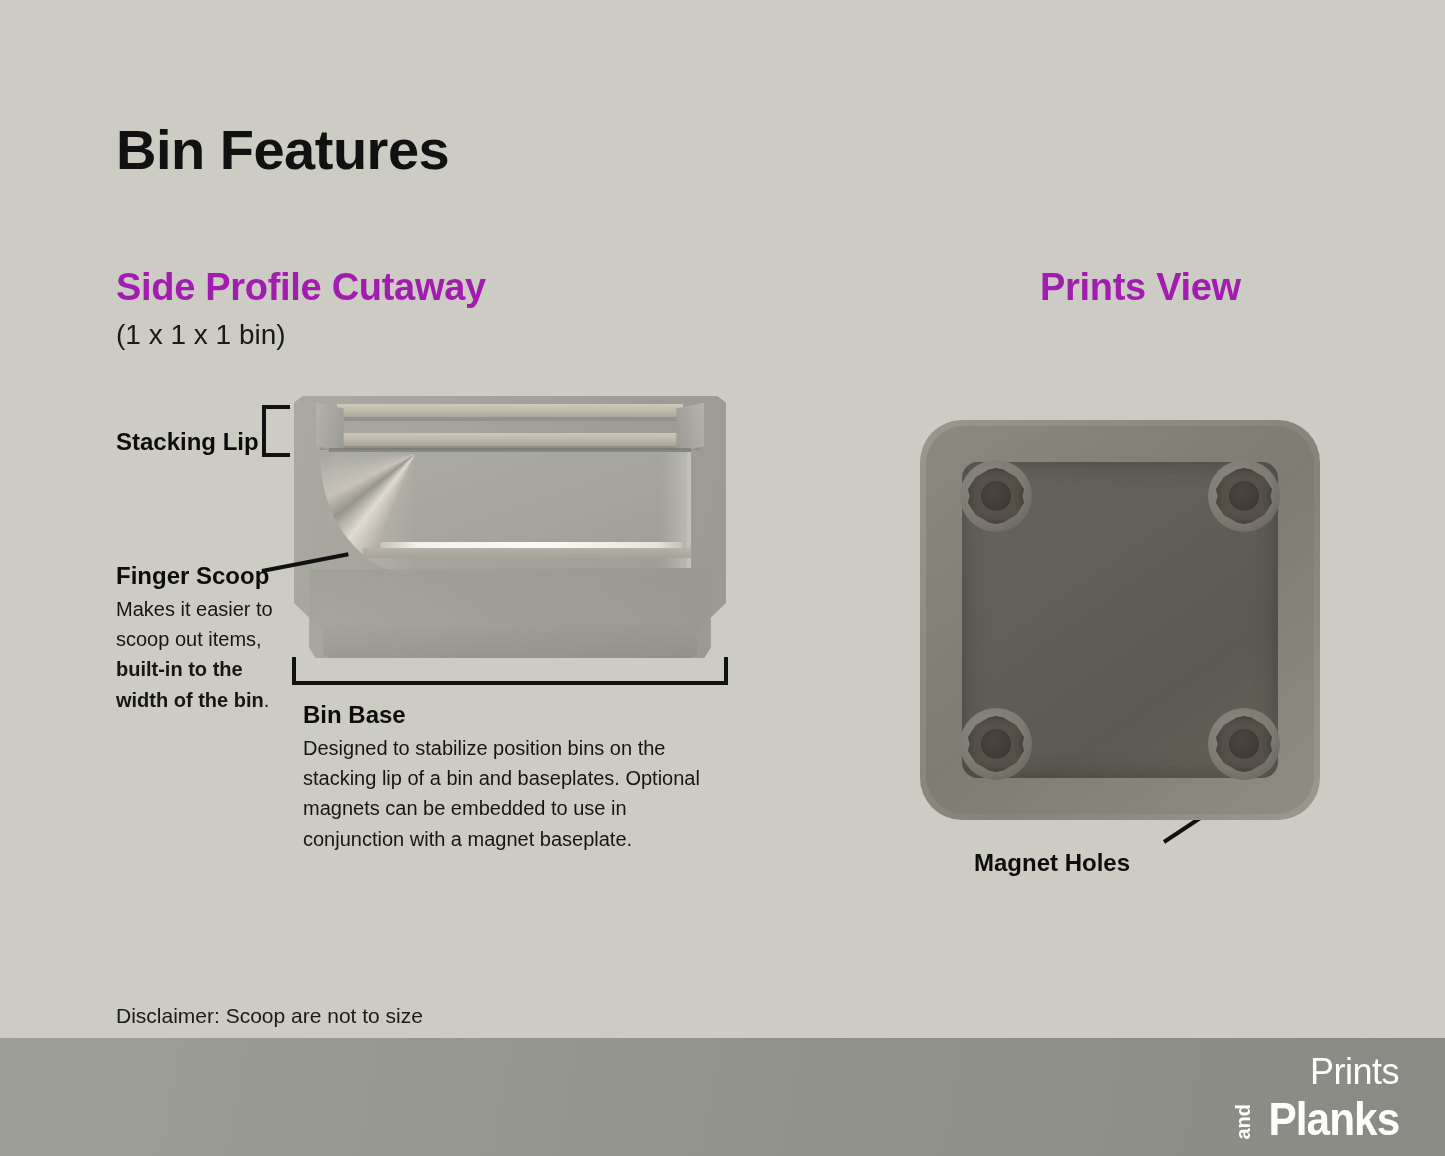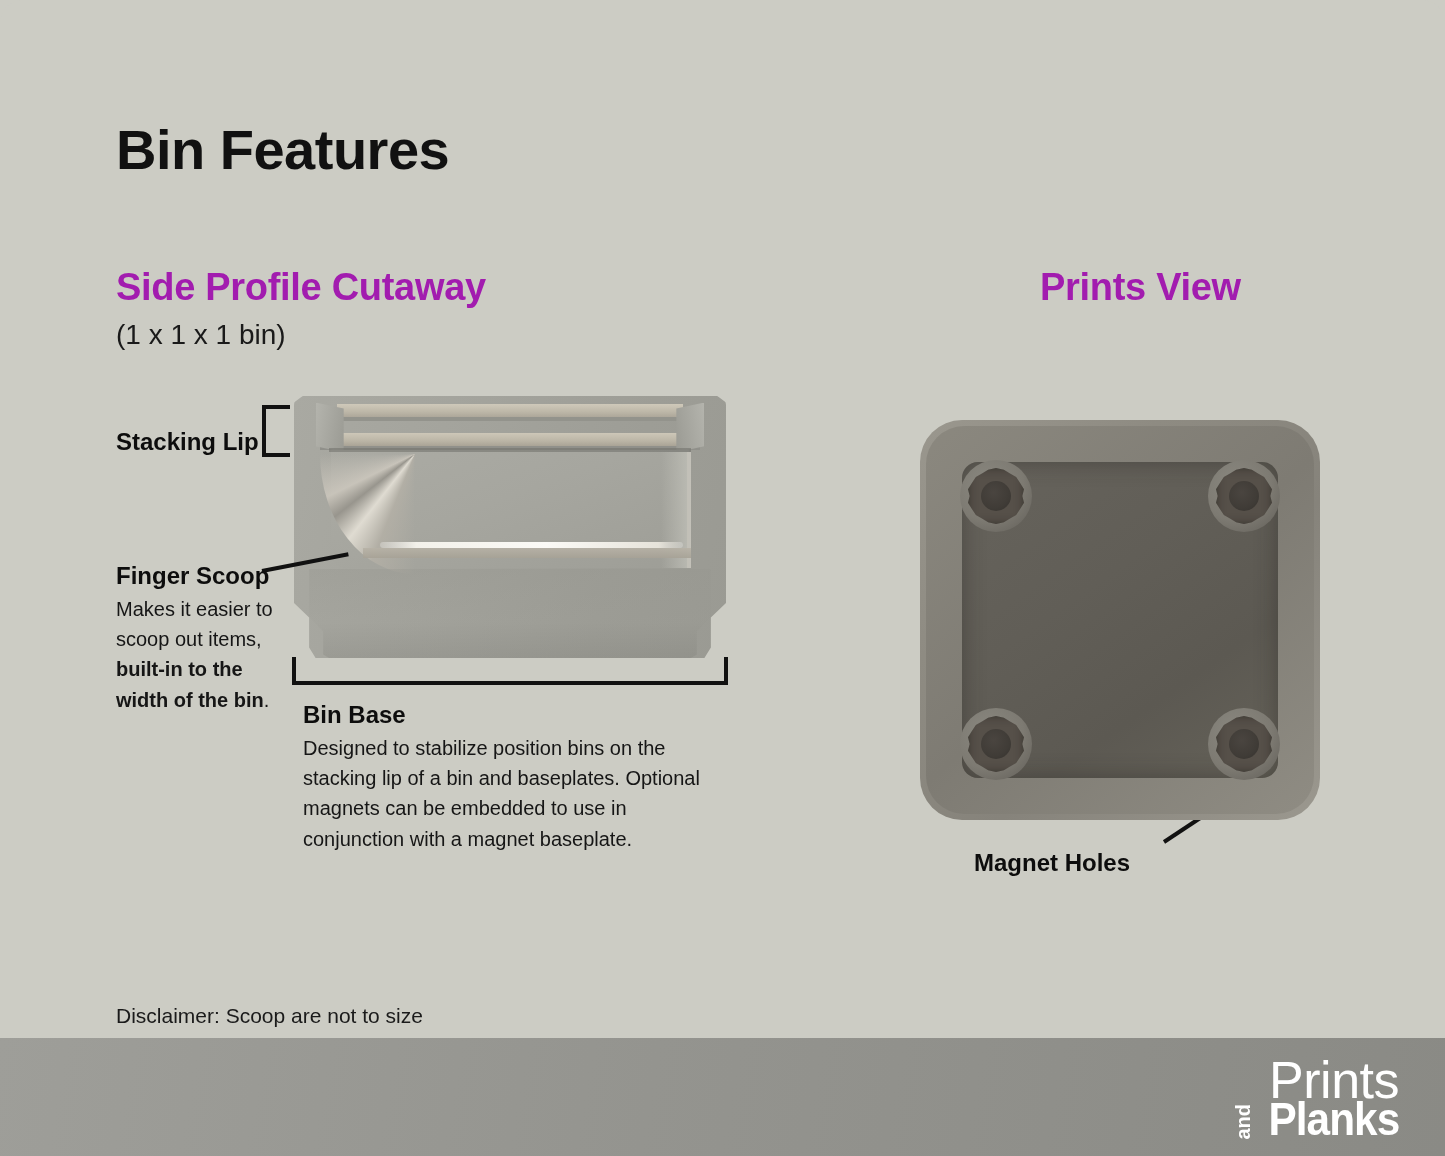--- a/index.html
+++ b/index.html
@@ -201,21 +201,21 @@
   #hole-br { right: 40px; bottom: 40px; }
 
   
   .footer {
     position: absolute; left: 0; top: 1038px; width: 1445px; height: 118px;
     background: linear-gradient(100deg,#9e9e99 0%,#94948f 45%,#8a8a85 100%);
   }
   .logo { position: absolute; right: 46px; top: 16px; width: 180px; height: 88px; }
   .logo-prints {
     position: absolute; right: 0; top: 0;
-    font-size: 52px; font-weight: normal; color: #ffffff;
+    font-size: 36px; font-weight: normal; color: #ffffff;
     letter-spacing: -0.5px; line-height: 1.0;
   }
   .logo-row {
     position: absolute; right: 0; top: 42px;
     display: flex; align-items: flex-end;
   }
   .logo-and {
     writing-mode: vertical-rl; transform: rotate(180deg);
     font-size: 20px; font-weight: bold; color: #ffffff;
     line-height: 1; margin-right: 4px; margin-bottom: 2px;

